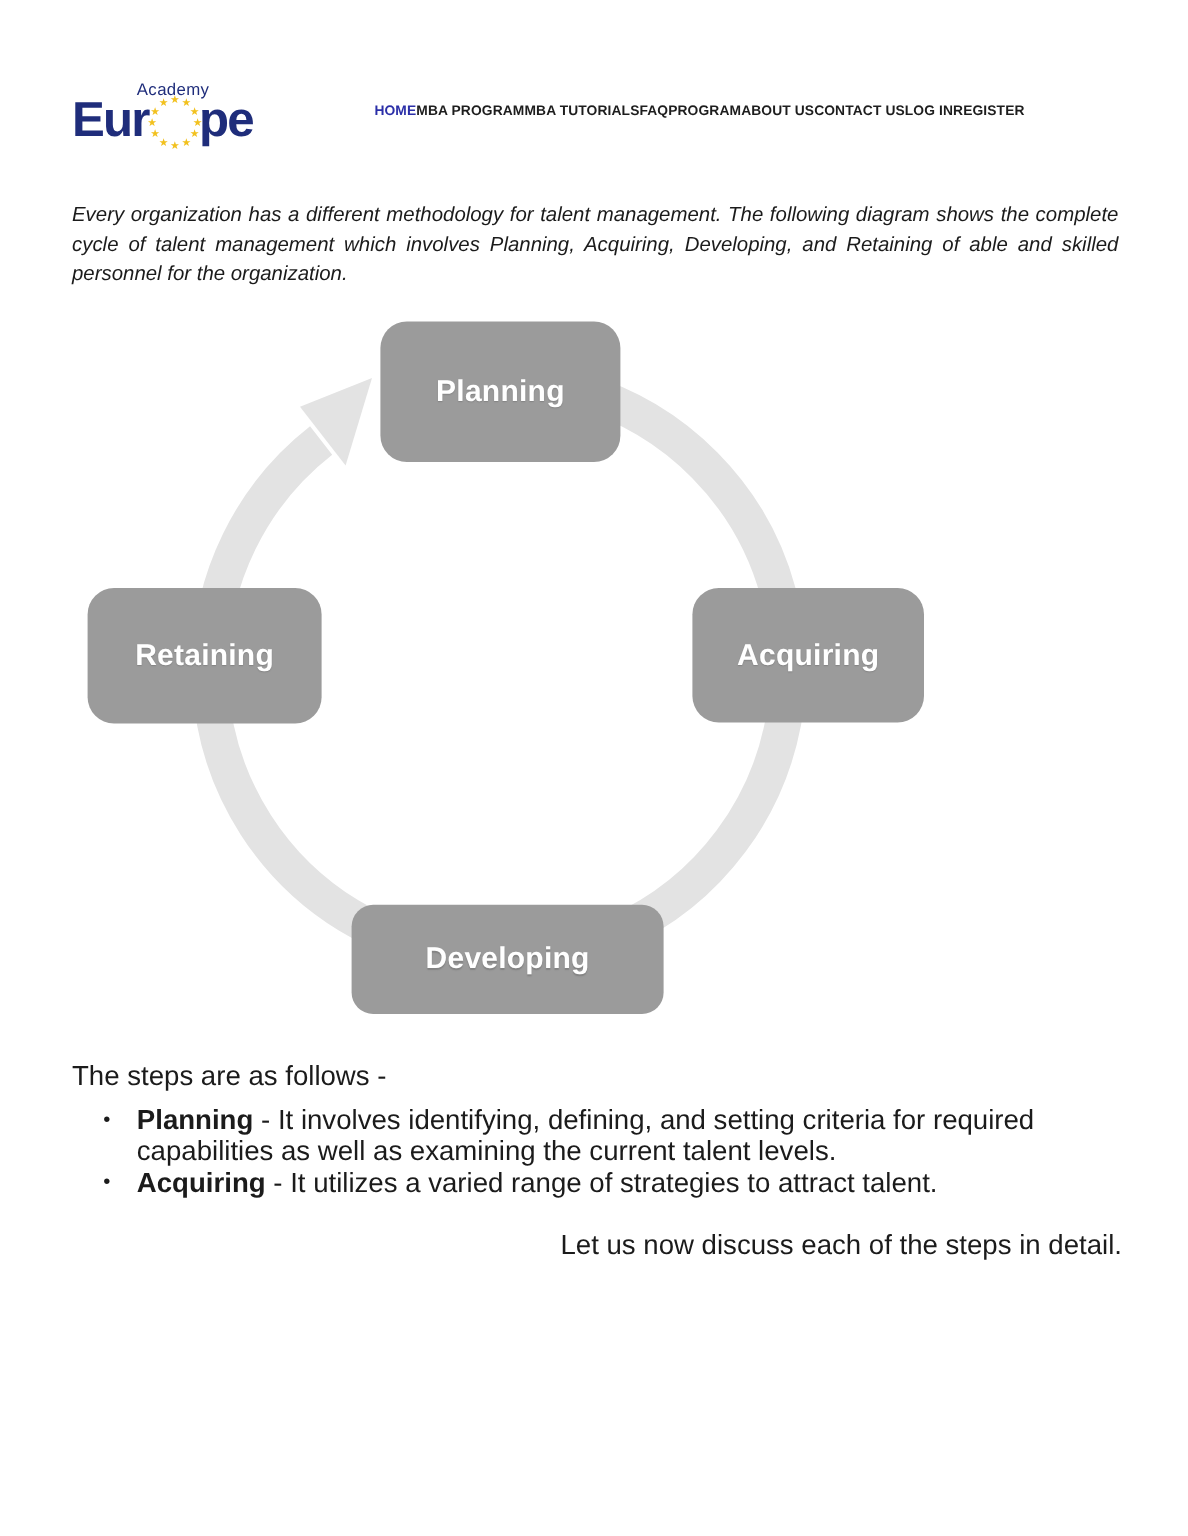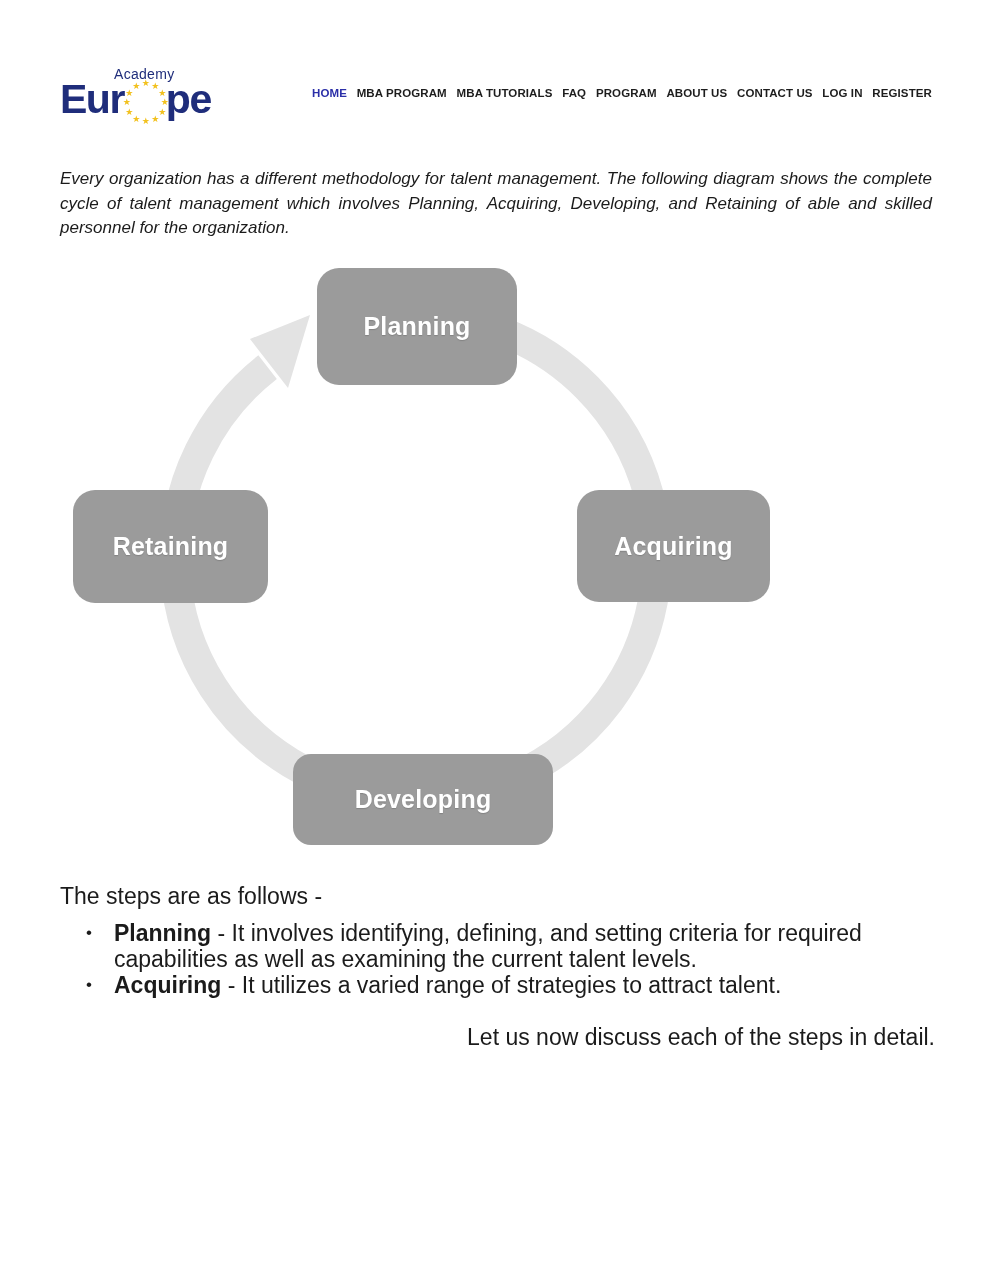--- a/index.html
+++ b/index.html
@@ -24,21 +24,21 @@
     display: flex; align-items: center;
     font-size: 41px; font-weight: 700; color: #1f2d7b; letter-spacing: -1.5px;
     line-height: 1;
   }
   .logo-stars { margin: 4px -3px 0 -3px; display: block; }
   .logo-stars text { font-family: "DejaVu Sans", sans-serif; fill: #f2c11e; }
 
   
   .nav {
     position: absolute; top: 87px; left: 312px; right: 58px;
-    display: flex; justify-content: space-between; align-items: center;
+    display: flex; align-items: center;
   }
   .nav a {
     text-decoration: none; color: #1d1d1d;
     font-size: 11.5px; font-weight: 700; letter-spacing: 0.1px;
     white-space: nowrap; cursor: pointer;
   }
   .nav a.active { color: #2b2fa8; }
 
   
   .intro {

